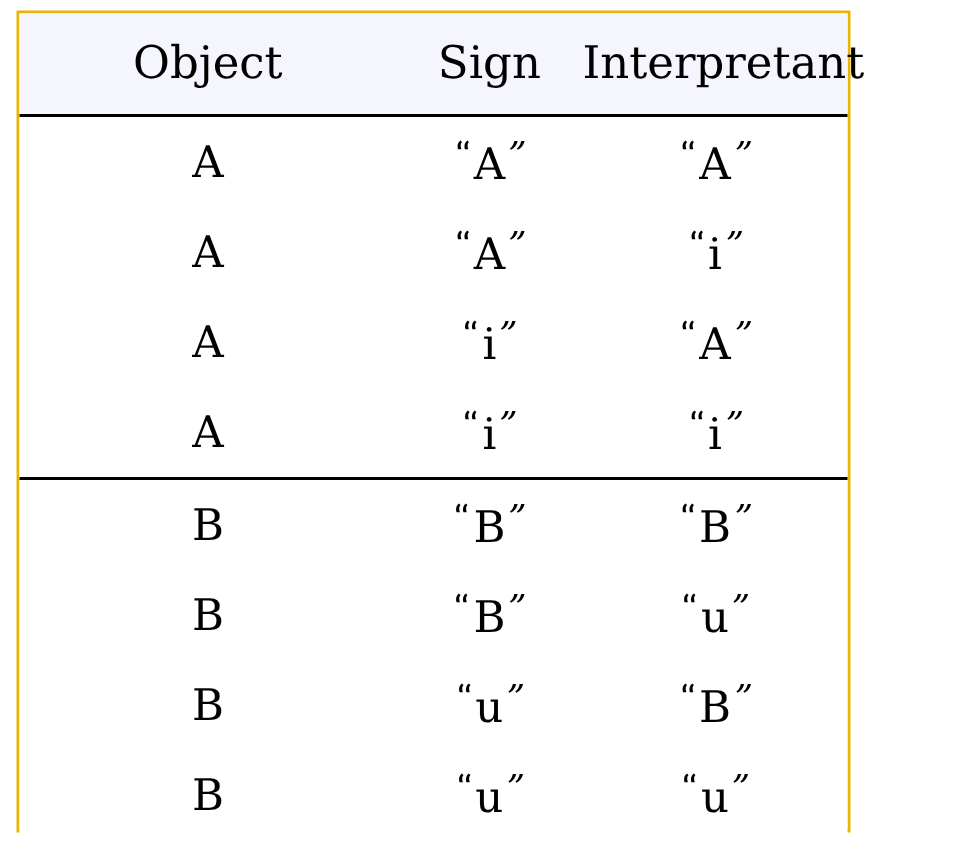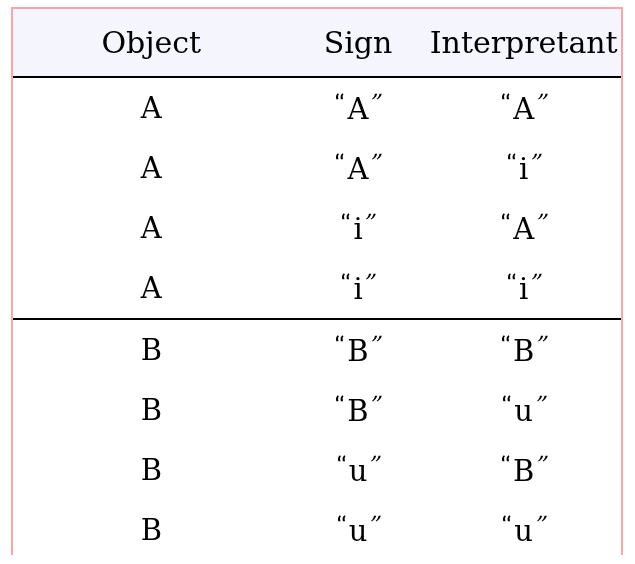--- a/index.html
+++ b/index.html
@@ -13,24 +13,24 @@
     height: 564px;
     overflow: hidden;
     font-family: "DejaVu Serif", "Liberation Serif", serif;
     color: #000000;
   }
 
   #table-wrap {
     position: absolute;
     left: 11px;
     top: 7px;
-    width: 612px;
+    width: 556px;
     height: 548px;
     box-sizing: border-box;
-    border: 2px solid #fca5a5;
+    border: 2px solid #eab308;
     background: #ffffff;
   }
 
   table.semiotic-table {
     width: 100%;
     height: 100%;
     border-collapse: collapse;
     table-layout: fixed;
   }
 

